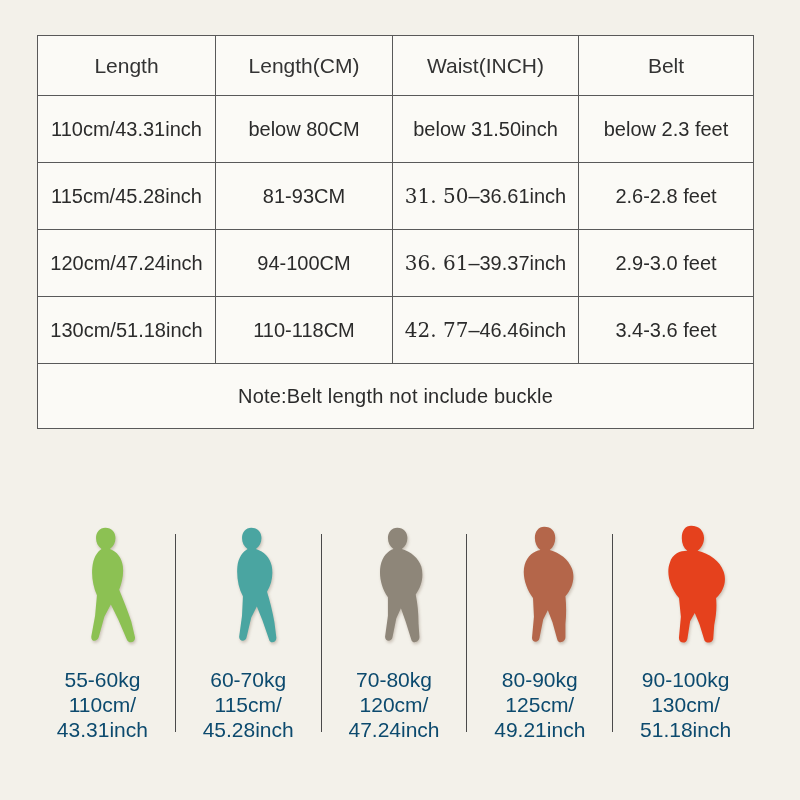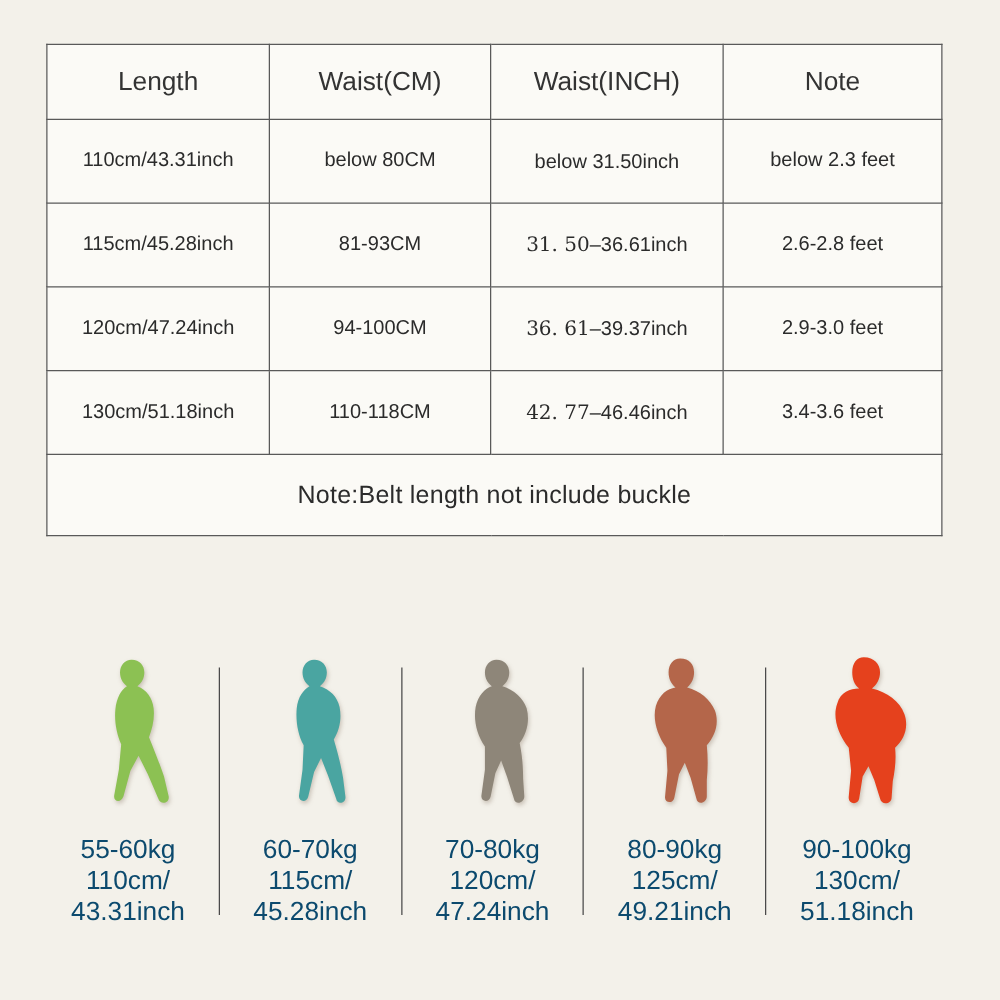--- a/index.html
+++ b/index.html
@@ -27,21 +27,21 @@
   table.size-table th,
   table.size-table td {
     border: 1px solid #595959;
     text-align: center;
     vertical-align: middle;
     font-weight: 400;
     padding: 0;
     white-space: nowrap;
   }
   table.size-table th { height: 59px; font-size: 21px; color: #333; }
-  table.size-table td { height: 66px; font-size: 16px; }
+  table.size-table td { height: 66px; font-size: 20px; }
   td.waist-inch { font-size: 21px; }
   .serif { font-family: "DejaVu Serif", "Liberation Serif", serif; }
   tr.note-row td { height: 64px; font-size: 20px; letter-spacing: 0.2px; }
 
   
   .figures {
     position: absolute;
     left: 0;
     top: 524px;
     width: 800px;
@@ -84,23 +84,23 @@
   <table class="size-table">
     <colgroup>
         <col style="width:178px">
         <col style="width:177px">
         <col style="width:186px">
         <col style="width:175px">
       </colgroup>
     <thead>
       <tr>
         <th>Length</th>
-        <th>Waist(CM)</th>
+        <th>Length(CM)</th>
         <th>Waist(INCH)</th>
-        <th>Note</th>
+        <th>Belt</th>
       </tr>
     </thead>
     <tbody>
       <tr>
         <td>110cm/43.31inch</td>
         <td>below 80CM</td>
         <td class="waist-inch"><span class="serif"></span><span>below 31.50inch</span></td>
         <td>below 2.3 feet</td>
       </tr>
       <tr>

